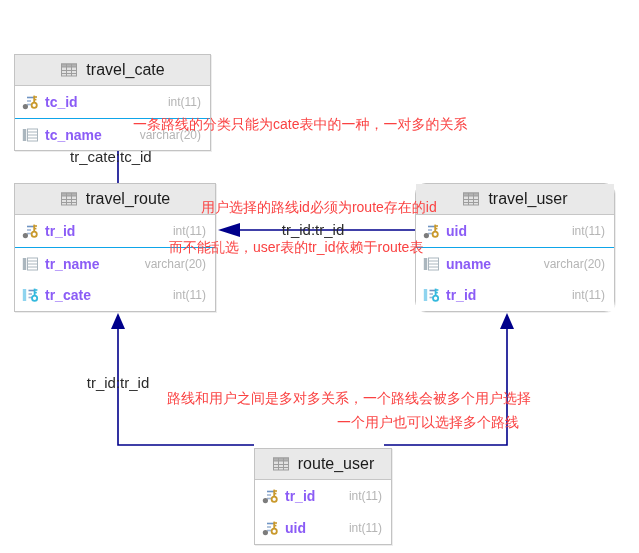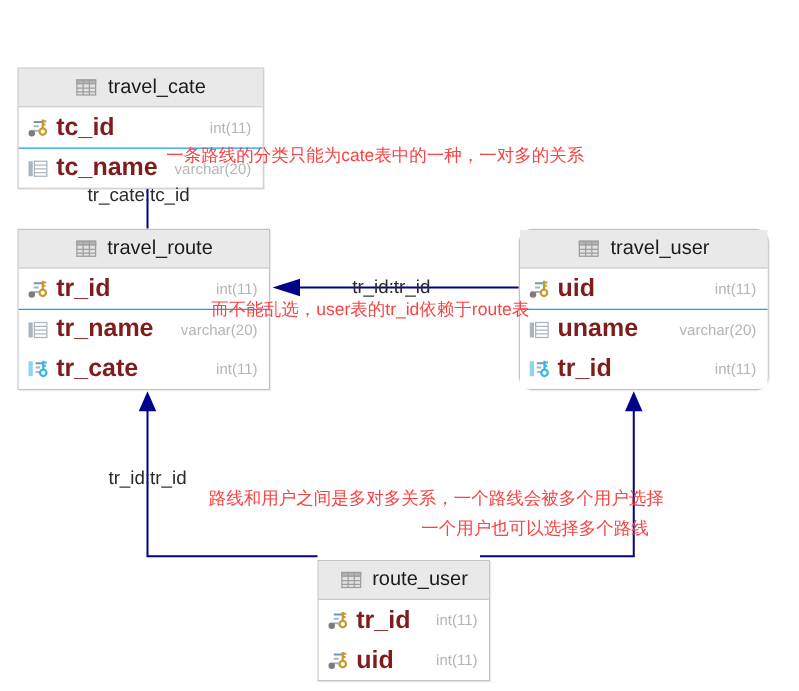--- a/index.html
+++ b/index.html
@@ -9,21 +9,21 @@
   
   .table{position:absolute;background:#ffffff;border:1px solid #c3c3c3;
          box-shadow:1px 1px 0 rgba(0,0,0,0.07);box-sizing:border-box;}
   .thead{height:30px;background:#e9e9e9;border-bottom:1px solid #c6c6c6;
          display:flex;align-items:center;justify-content:center;gap:8px;
          font-size:16px;color:#1b1b1b;}
   .trow{height:32px;display:flex;align-items:center;gap:5px;
         padding:0 9px 0 7px;background:#ffffff;box-sizing:border-box;}
   .trow.sep{border-top:1px solid #0ea5e9;}
   .cicon,.ticon{width:18px;height:16px;display:inline-flex;flex:0 0 auto;}
-  .cname{font-size:20px;font-weight:bold;color:#7f1d1d;white-space:nowrap;}
+  .cname{font-size:14px;font-weight:bold;color:#8b5cf6;white-space:nowrap;}
   .ctype{font-size:12px;color:#b5b5b5;margin-left:auto;white-space:nowrap;}
 
   #t-cate {left:14px; top:10px; width:197px;margin-top:44px;}
   #t-route{left:14px; top:183px;width:202px;}
   #t-user {left:415px;top:183px;width:200px;border-radius:11px;}
   #t-ru   {left:254px;top:448px;width:138px;}
 
   
   #wires{position:absolute;left:0;top:0;width:639px;height:553px;pointer-events:none;}
   #wires .wire{pointer-events:stroke;}
@@ -286,17 +286,18 @@
       <span class="cname">uid</span>
       <span class="ctype">int(11)</span>
     </div>
   </div>
 
   <div class="rel-label" id="lbl-cate">tr_cate:tc_id</div>
   <div class="rel-label" id="lbl-mid">tr_id:tr_id</div>
   <div class="rel-label" id="lbl-left">tr_id:tr_id</div>
 
   <div class="note" id="note-1">一条路线的分类只能为cate表中的一种，一对多的关系</div>
+  <div class="note" id="note-2">用户选择的路线id必须为route存在的id</div>
   <div class="note" id="note-3">而不能乱选，user表的tr_id依赖于route表</div>
   <div class="note" id="note-4">路线和用户之间是多对多关系，一个路线会被多个用户选择</div>
   <div class="note" id="note-5">一个用户也可以选择多个路线</div>
 
 </div>
 
 </body></html>

